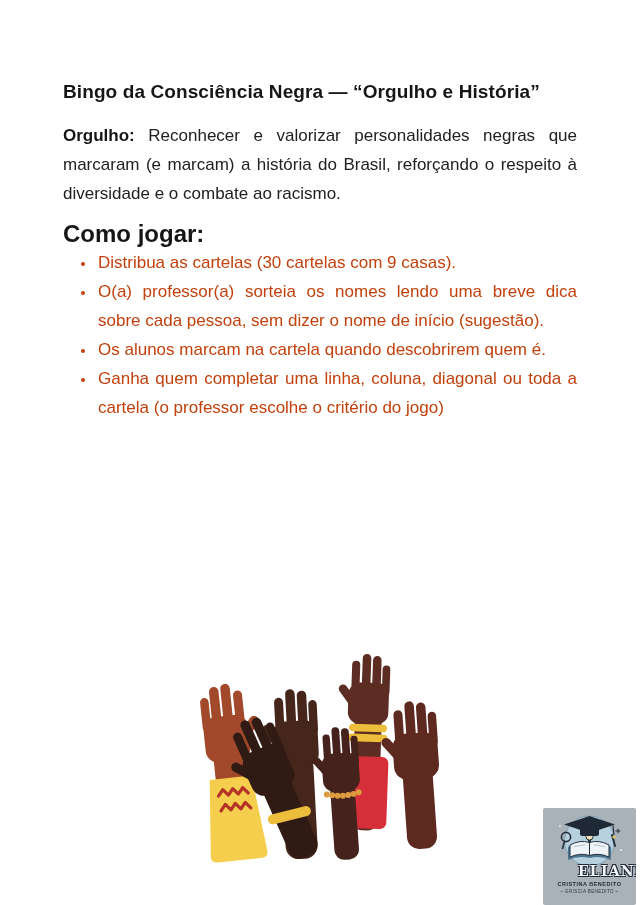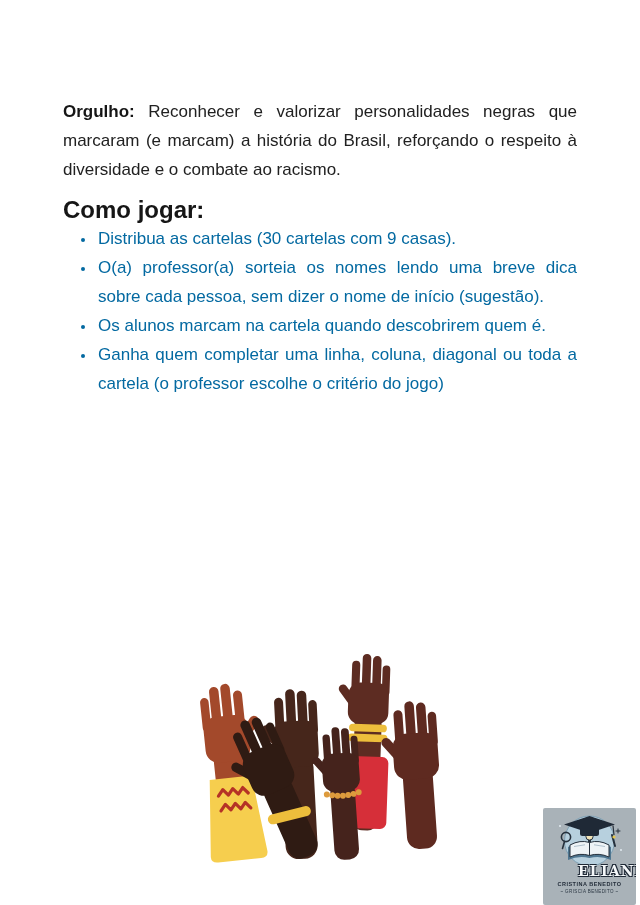--- a/index.html
+++ b/index.html
@@ -16,21 +16,21 @@
   }
   .objective{
     margin:17px 0 0 0;font-size:17px;line-height:29px;text-align:justify;color:#212121;
   }
   .objective b{color:#161616;}
   .section-heading{
     font-size:24px;font-weight:bold;line-height:26px;margin:13px 0 0 0;color:#161616;
   }
   ul.bullets{
     margin:1px 0 0 0;padding:0 0 0 33px;
-    font-size:17px;line-height:29px;color:#0369a1;
+    font-size:17px;line-height:29px;color:#c2410c;
   }
   ul.bullets li{text-align:justify;padding-left:2px;}
   ul.bullets li::marker{font-size:0.82em;}
   .illustration{
     position:absolute;left:168px;top:653px;width:300px;height:252px;
   }
   .logo{
     position:absolute;right:4px;bottom:0;width:93px;height:97px;
     border-radius:2px;overflow:hidden;text-align:center;
   }
@@ -46,20 +46,21 @@
   .logo-tagline{
     font-size:4.5px;line-height:6px;letter-spacing:0.4px;margin-top:1px;
   }
 </style>
 </head>
 <body>
 
 <div class="page">
   <div class="content">
 
+    <h1 class="doc-title">Bingo da Consciência Negra — “Orgulho e História”</h1>
 
     <p class="objective">
       <b>Orgulho:</b>
       <span>Reconhecer e valorizar personalidades negras que marcaram (e marcam) a história do Brasil, reforçando o respeito à diversidade e o combate ao racismo.</span>
     </p>
 
     <h2 class="section-heading">Como jogar:</h2>
     <ul class="bullets">
       <li>Distribua as cartelas (30 cartelas com 9 casas).</li>
       <li>O(a) professor(a) sorteia os nomes lendo uma breve dica sobre cada pessoa, sem dizer o nome de início (sugestão).</li>

